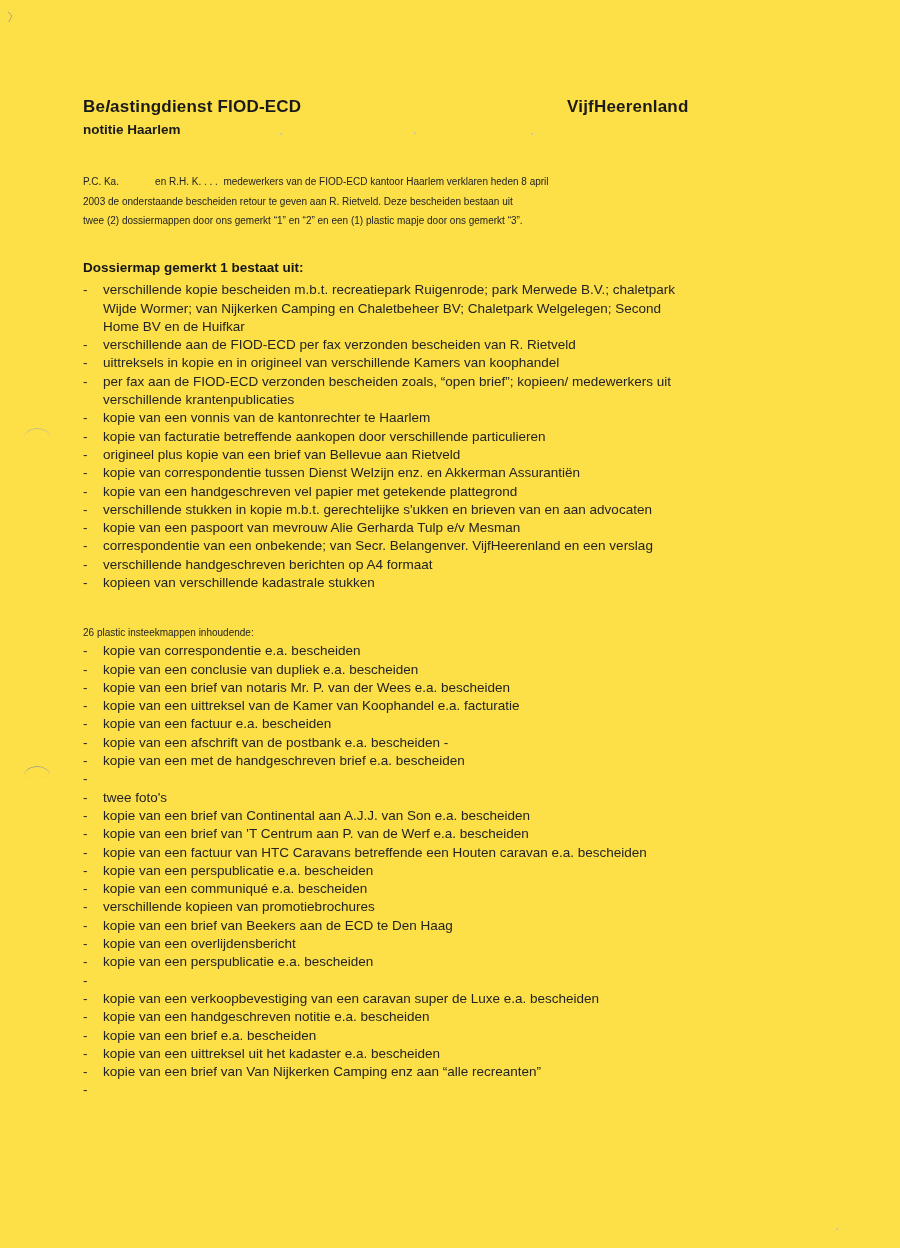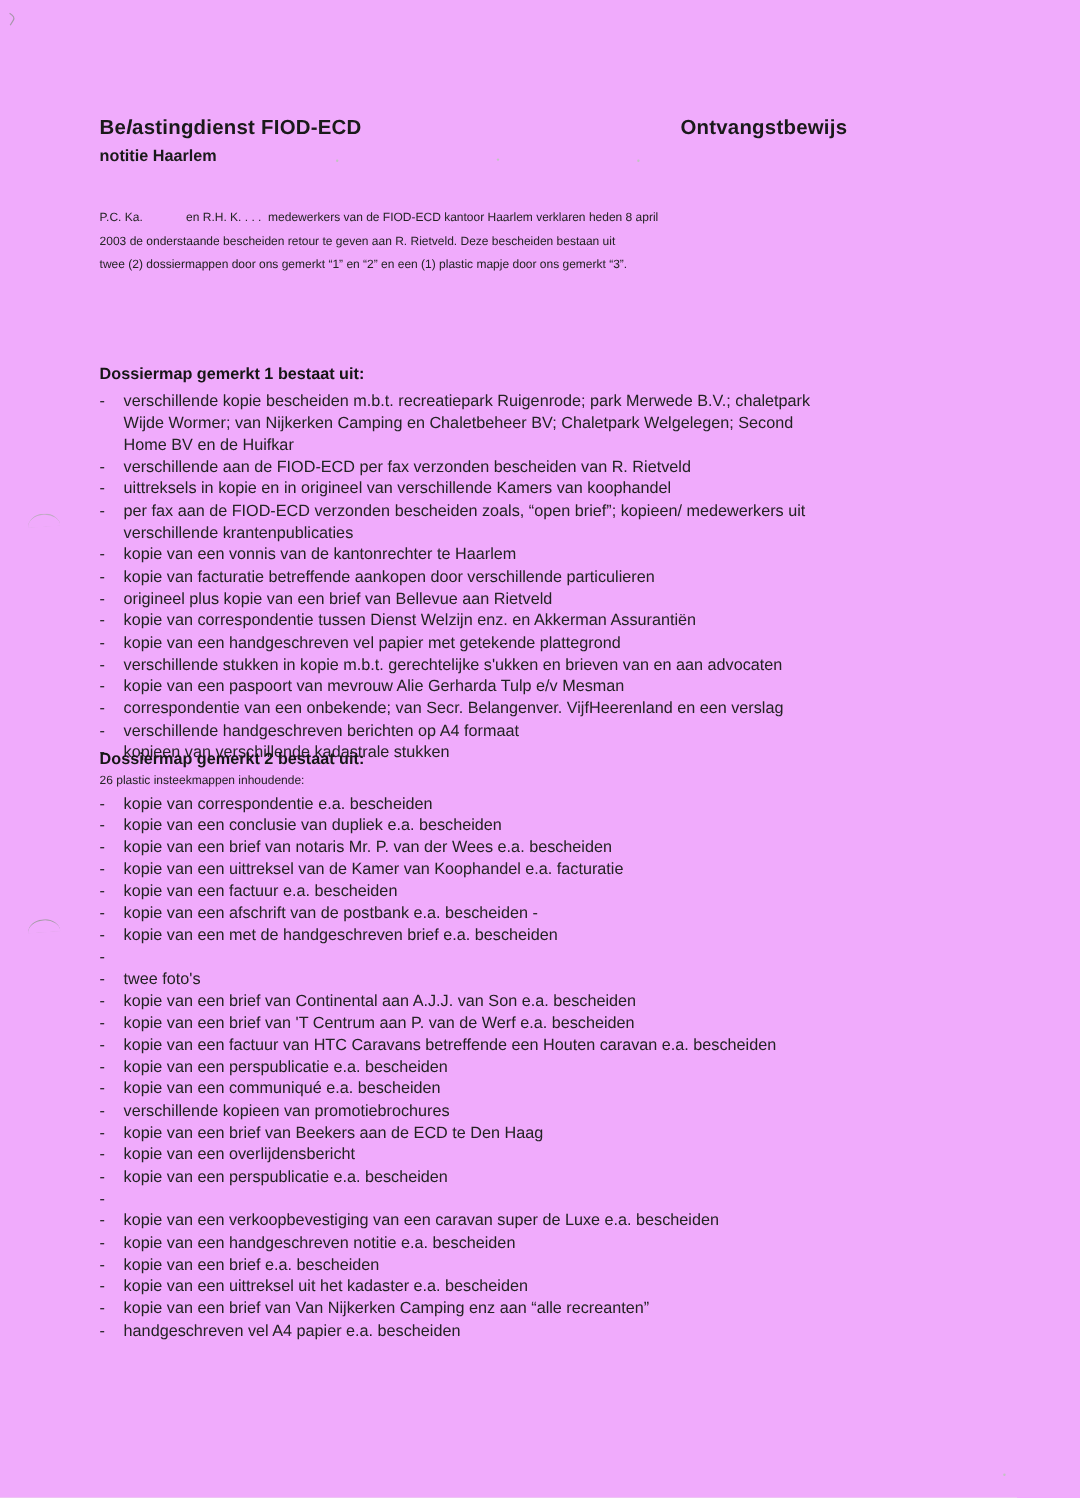--- a/index.html
+++ b/index.html
@@ -2,21 +2,21 @@
 <html><head>
 <meta charset="utf-8">
 <style>
   html, body { margin: 0; padding: 0; }
   body { background: #e8e8e8; }
   .page {
     position: relative;
     width: 900px;
     height: 1248px;
     margin: 0 auto;
-    background: #f0abfc;
+    background: #fde047;
     font-family: "Liberation Sans", sans-serif;
     color: #242424;
     overflow: hidden;
   }
 
   
   .header-left { position: absolute; left: 83px; top: 96px; }
   .org-title {
     font-size: 17px; font-weight: bold; color: #1a1a1a;
     letter-spacing: 0.2px; line-height: 21px;
@@ -38,21 +38,21 @@
     white-space: pre-wrap; color: #232323;
   }
 
   
   .section { position: absolute; left: 83px; width: 740px; }
   .section-1 { top: 259px; }
   .section-2 { top: 624px; }
   .section-heading {
     font-size: 13.5px; font-weight: bold; color: #161616; line-height: 18.3px;
   }
-  .section-1 .section-heading { margin-bottom: 4px; margin-top: 44px; }
+  .section-1 .section-heading { margin-bottom: 4px; }
   .section-sub { font-size: 10px; line-height: 18.3px; color: #232323; }
   .item { display: flex; font-size: 13.5px; line-height: 18.3px; color: #232323; }
   .item .dash { flex: 0 0 20px; width: 20px; }
   .item .txt { white-space: pre-wrap; }
 
   
   .mark-topleft { position: absolute; left: 7px; top: 10px; opacity: 0.75; }
   .arc {
     position: absolute; left: 23px; width: 27px; height: 10px;
     border-top: 1.5px solid #ababab;
@@ -84,21 +84,21 @@
   <span class="arc arc-2"></span>
   <span class="speck speck-1"></span>
   <span class="speck speck-2"></span>
   <span class="speck speck-3"></span>
   <span class="speck speck-4"></span>
 
   <div class="header-left">
     <div class="org-title"><span>Be</span><span class="em">l</span><span>astingdienst FIOD-ECD</span></div>
     <div class="office">notitie Haarlem</div>
   </div>
-  <div class="doc-type">Ontvangstbewijs</div>
+  <div class="doc-type">VijfHeerenland</div>
 
   <div class="intro">P.C. Ka.             en R.H. K. . . .  medewerkers van de FIOD-ECD kantoor Haarlem verklaren heden 8 april
 2003 de onderstaande bescheiden retour te geven aan R. Rietveld. Deze bescheiden bestaan uit
 twee (2) dossiermappen door ons gemerkt “1” en “2” en een (1) plastic mapje door ons gemerkt “3”.</div>
 
   <div class="section section-1">
     <div class="section-heading">Dossiermap gemerkt 1 bestaat uit:</div>
     <div class="items">
 
         <div class="item">
@@ -170,21 +170,20 @@
         </div>
 
         <div class="item">
           <span class="dash">-</span>
           <span class="txt">kopieen van verschillende kadastrale stukken</span>
         </div>
       </div>
   </div>
 
   <div class="section section-2">
-    <div class="section-heading">Dossiermap gemerkt 2 bestaat uit:</div>
     <div class="section-sub">26 plastic insteekmappen inhoudende:</div>
     <div class="items">
 
         <div class="item">
           <span class="dash">-</span>
           <span class="txt">kopie van correspondentie e.a. bescheiden</span>
         </div>
 
         <div class="item">
           <span class="dash">-</span>
@@ -294,18 +293,17 @@
           <span class="txt">kopie van een uittreksel uit het kadaster e.a. bescheiden</span>
         </div>
 
         <div class="item">
           <span class="dash">-</span>
           <span class="txt">kopie van een brief van Van Nijkerken Camping enz aan “alle recreanten”</span>
         </div>
 
         <div class="item">
           <span class="dash">-</span>
-          <span class="txt">handgeschreven vel A4 papier e.a. bescheiden</span>
         </div>
       </div>
   </div>
 
 </div>
 
 </body></html>

